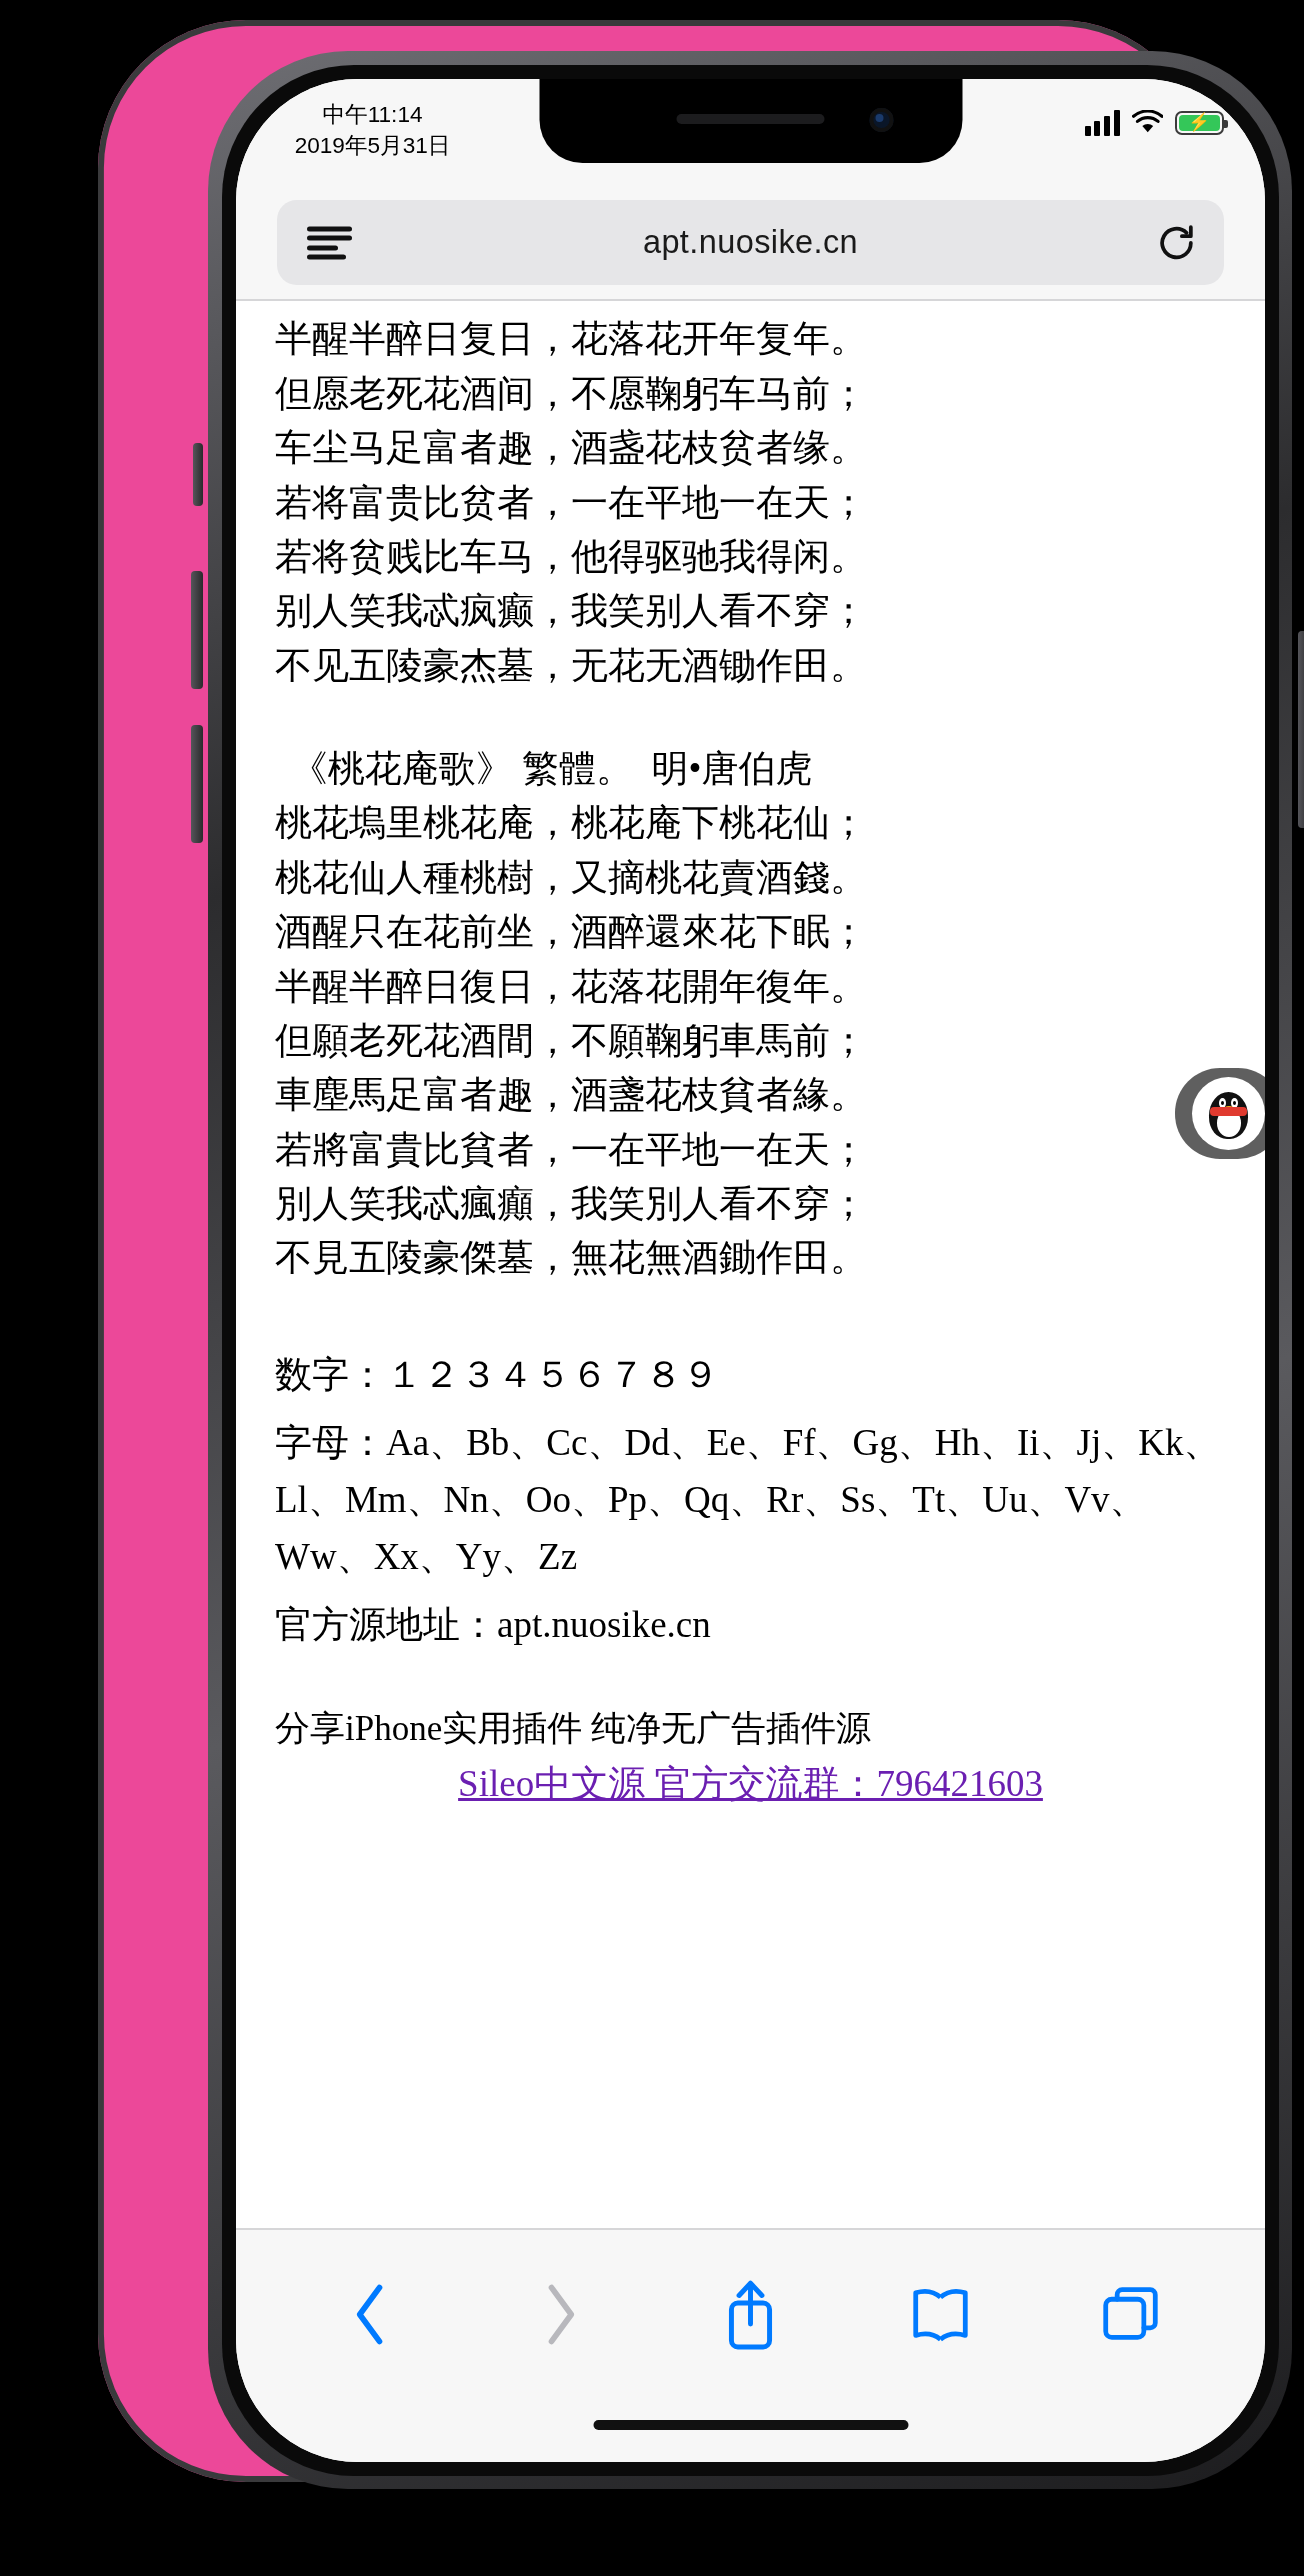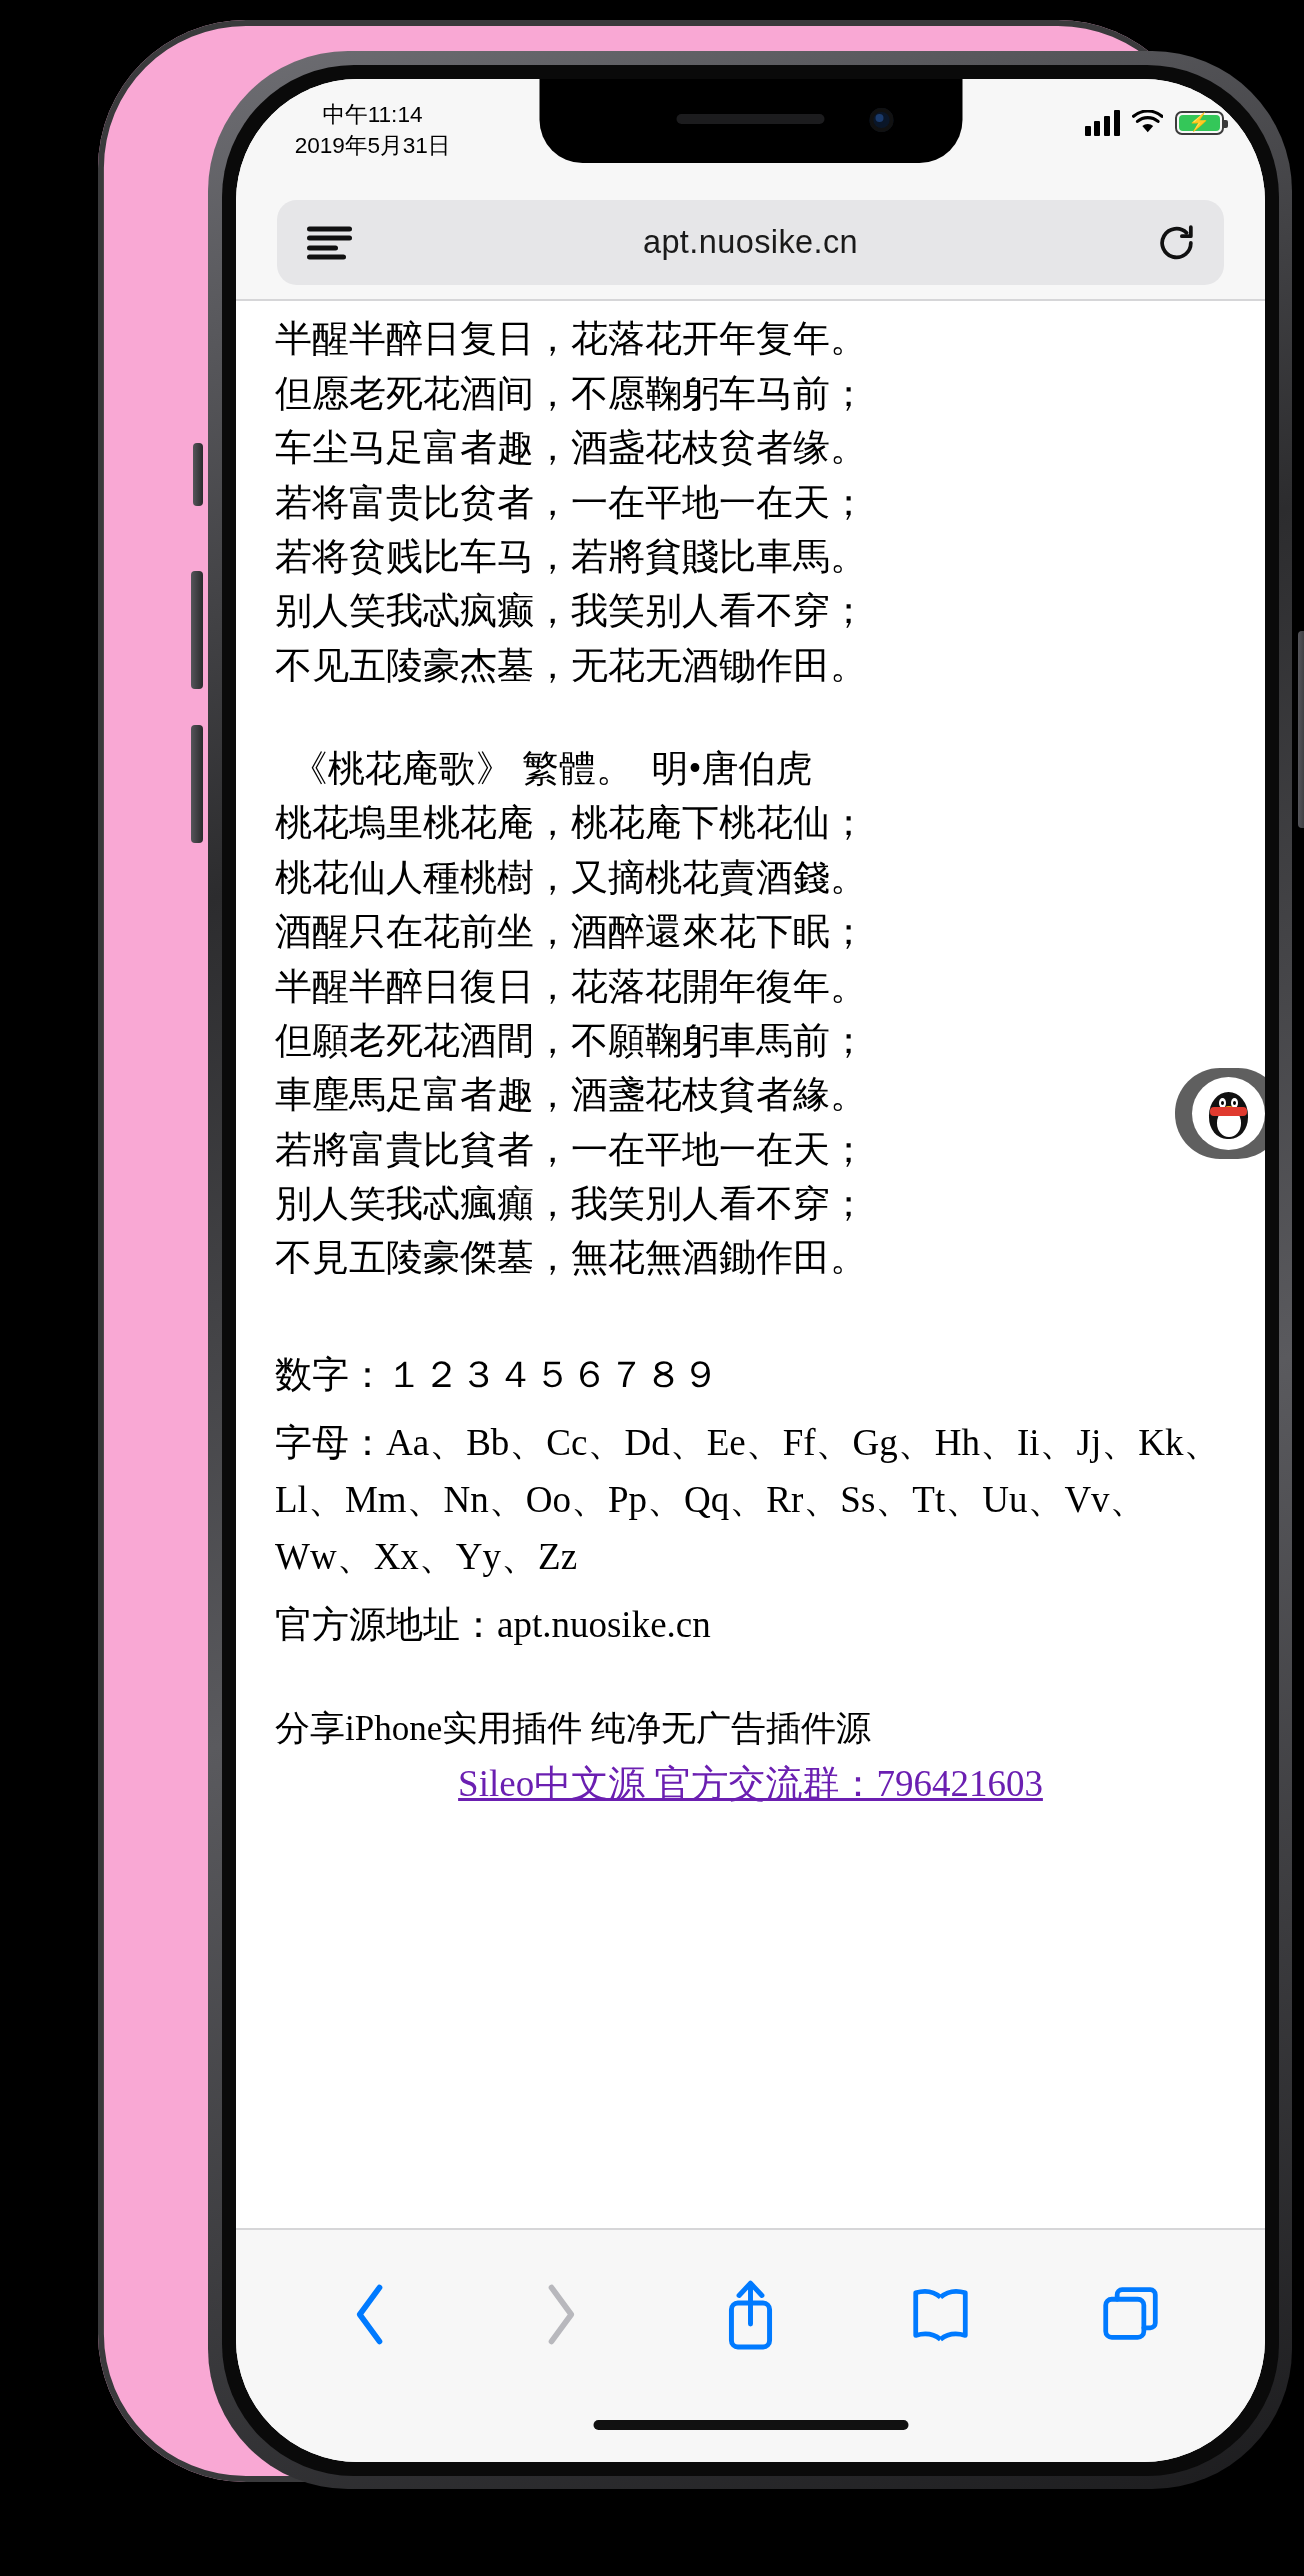--- a/index.html
+++ b/index.html
@@ -16,21 +16,21 @@
   }
 
   
   .phone-frame {
     position: absolute;
     left: 98px;
     top: 19.7px;
     width: 1108px;
     height: 2462px;
     border-radius: 148px;
-    background: #f9a8d4;
+    background: #ec4899;
     box-shadow: inset 0 0 0 5.9px #3a3a3c, 0 0 0 2px #000;
   }
   .phone-edge {
     position: absolute;
     left: 110px;
     top: 31.5px;
     width: 1084px;
     height: 2438px;
     border-radius: 140px;
     background: linear-gradient(160deg,#6e6e73 0%, #2c2c2e 30%, #5a5a5e 60%, #1c1c1e 100%);
@@ -476,21 +476,21 @@
     <div class="bar-sep"></div>
 
     <div class="page">
       <div class="content">
 
         <div>
           <div class="poem-line">半醒半醉日复日，花落花开年复年。</div>
           <div class="poem-line">但愿老死花酒间，不愿鞠躬车马前；</div>
           <div class="poem-line">车尘马足富者趣，酒盏花枝贫者缘。</div>
           <div class="poem-line">若将富贵比贫者，一在平地一在天；</div>
-          <div class="poem-line">若将贫贱比车马，若將貧賤比車馬。</div>
+          <div class="poem-line">若将贫贱比车马，他得驱驰我得闲。</div>
           <div class="poem-line">别人笑我忒疯癫，我笑别人看不穿；</div>
           <div class="poem-line">不见五陵豪杰墓，无花无酒锄作田。</div>
         </div>
 
         <div class="spacer-lg"></div>
 
         <div class="heading-line">《桃花庵歌》 繁體。  明•唐伯虎</div>
 
         <div>
           <div class="poem-line">桃花塢里桃花庵，桃花庵下桃花仙；</div>

